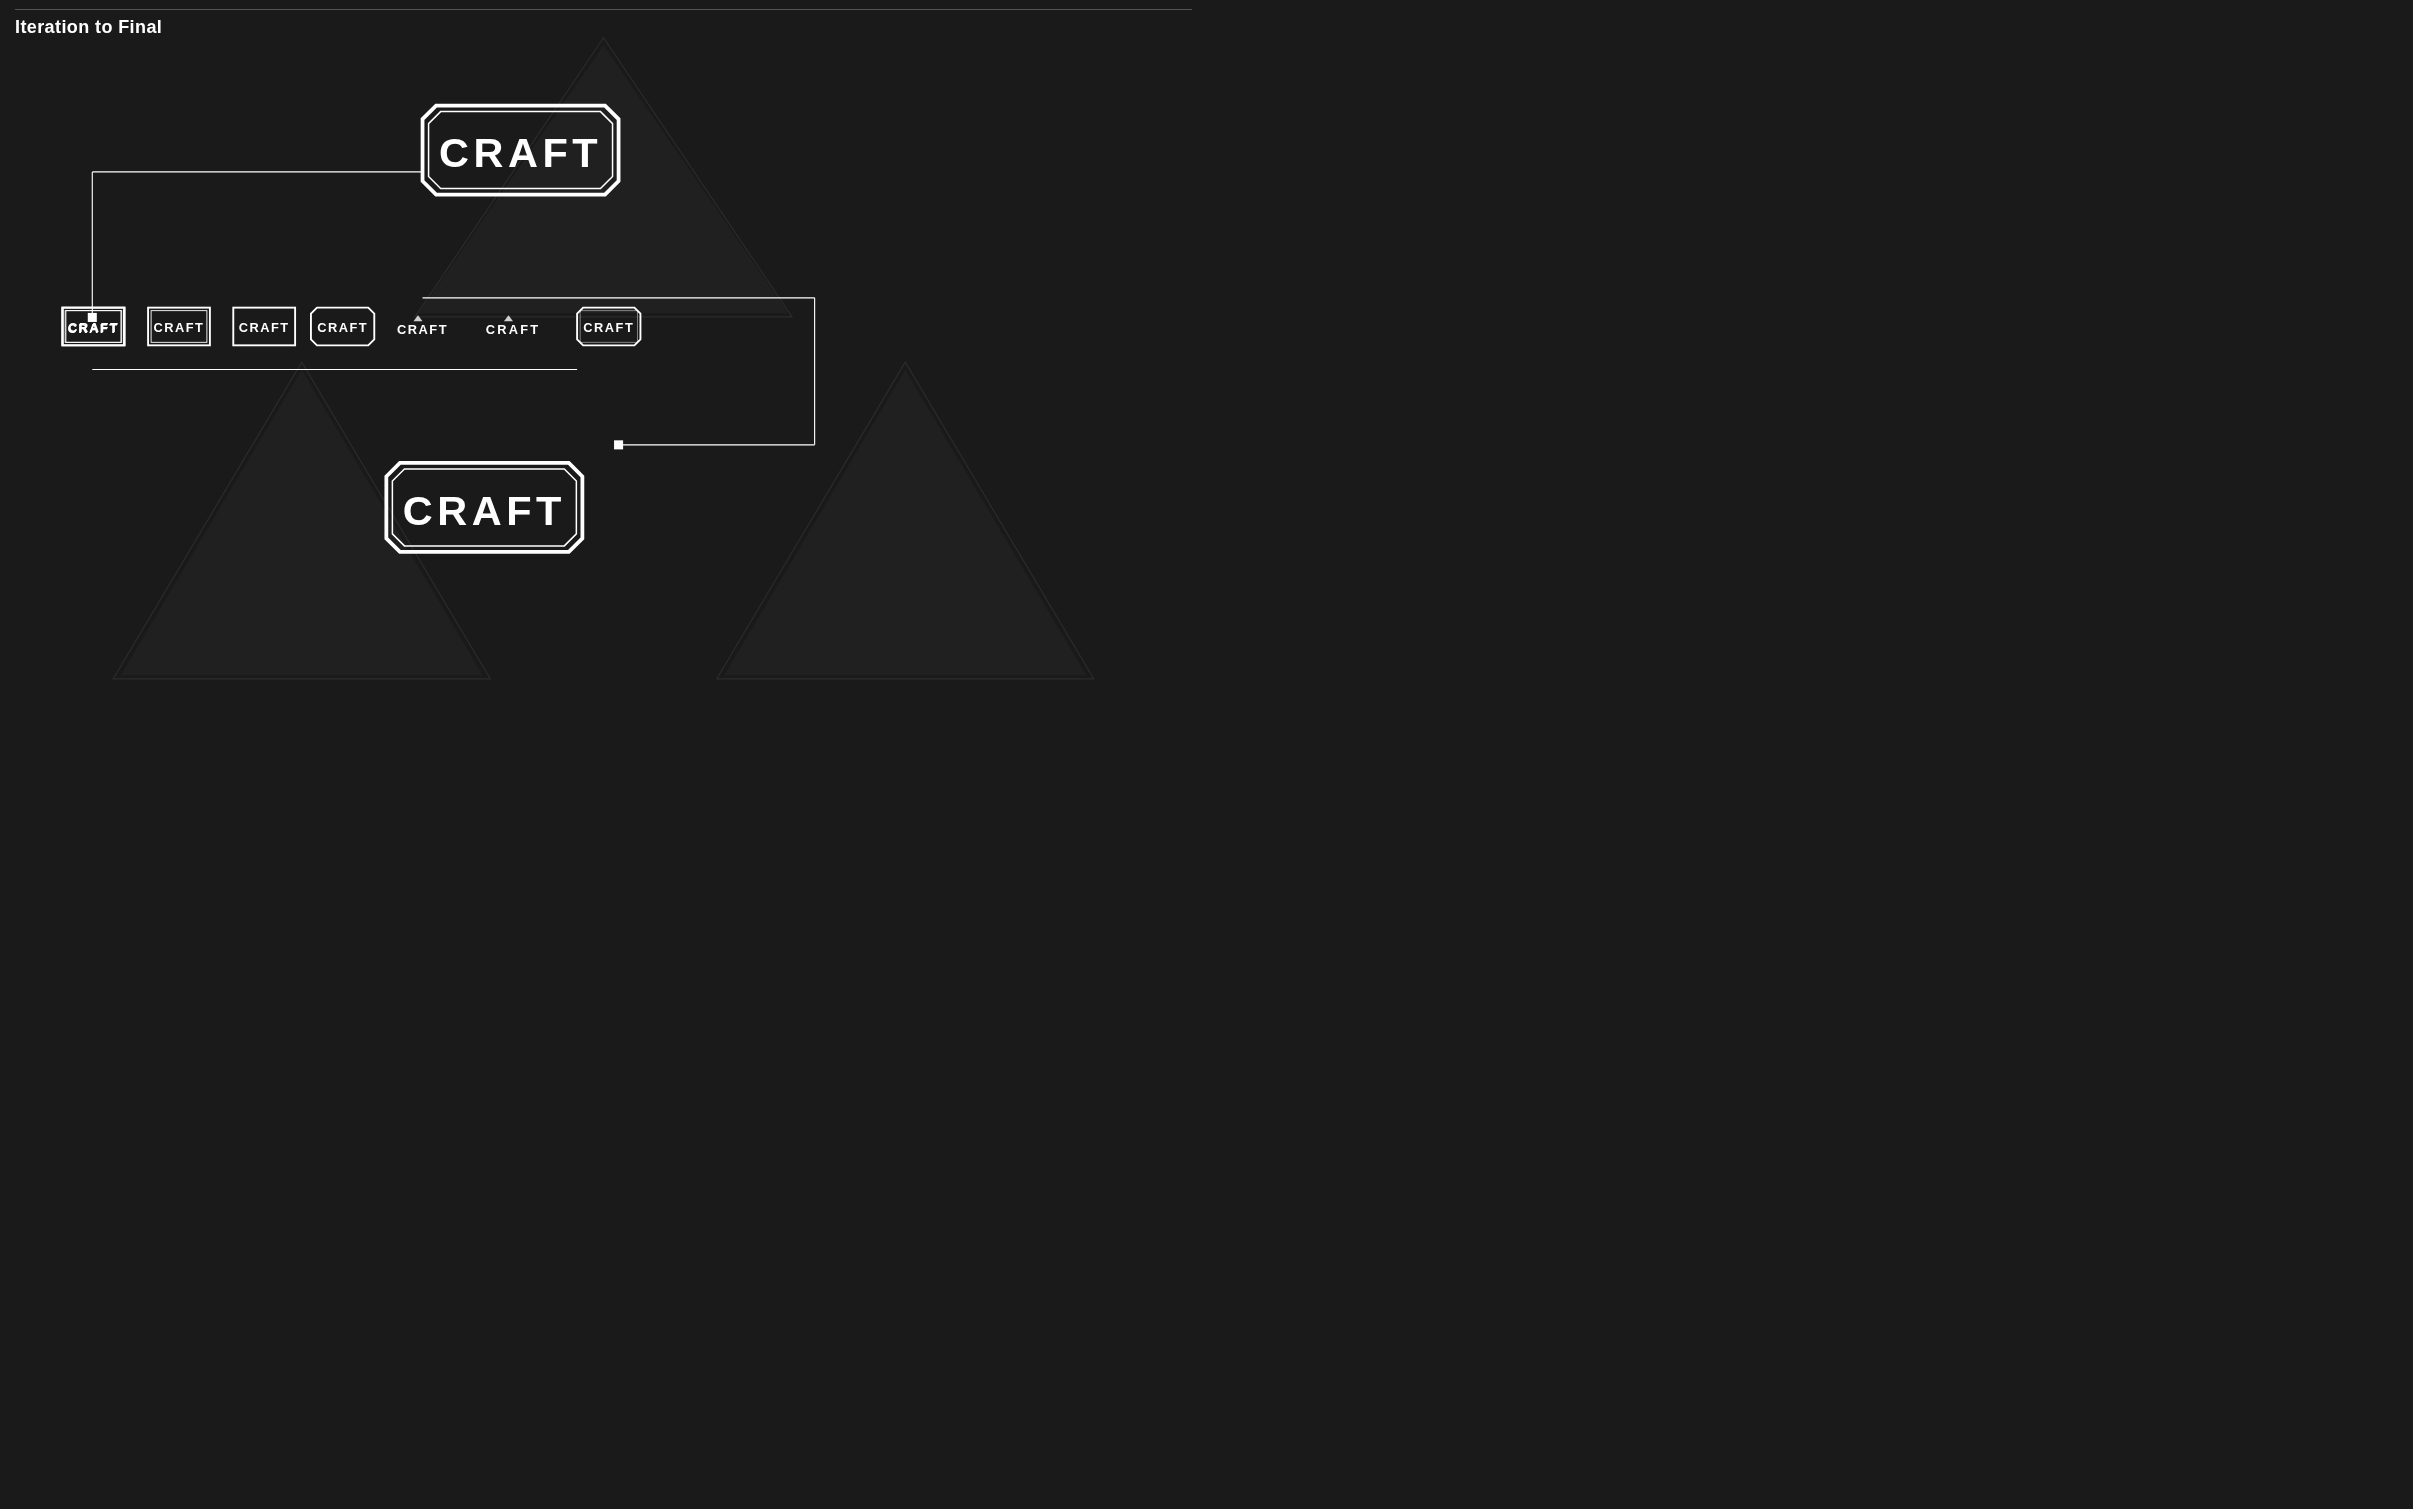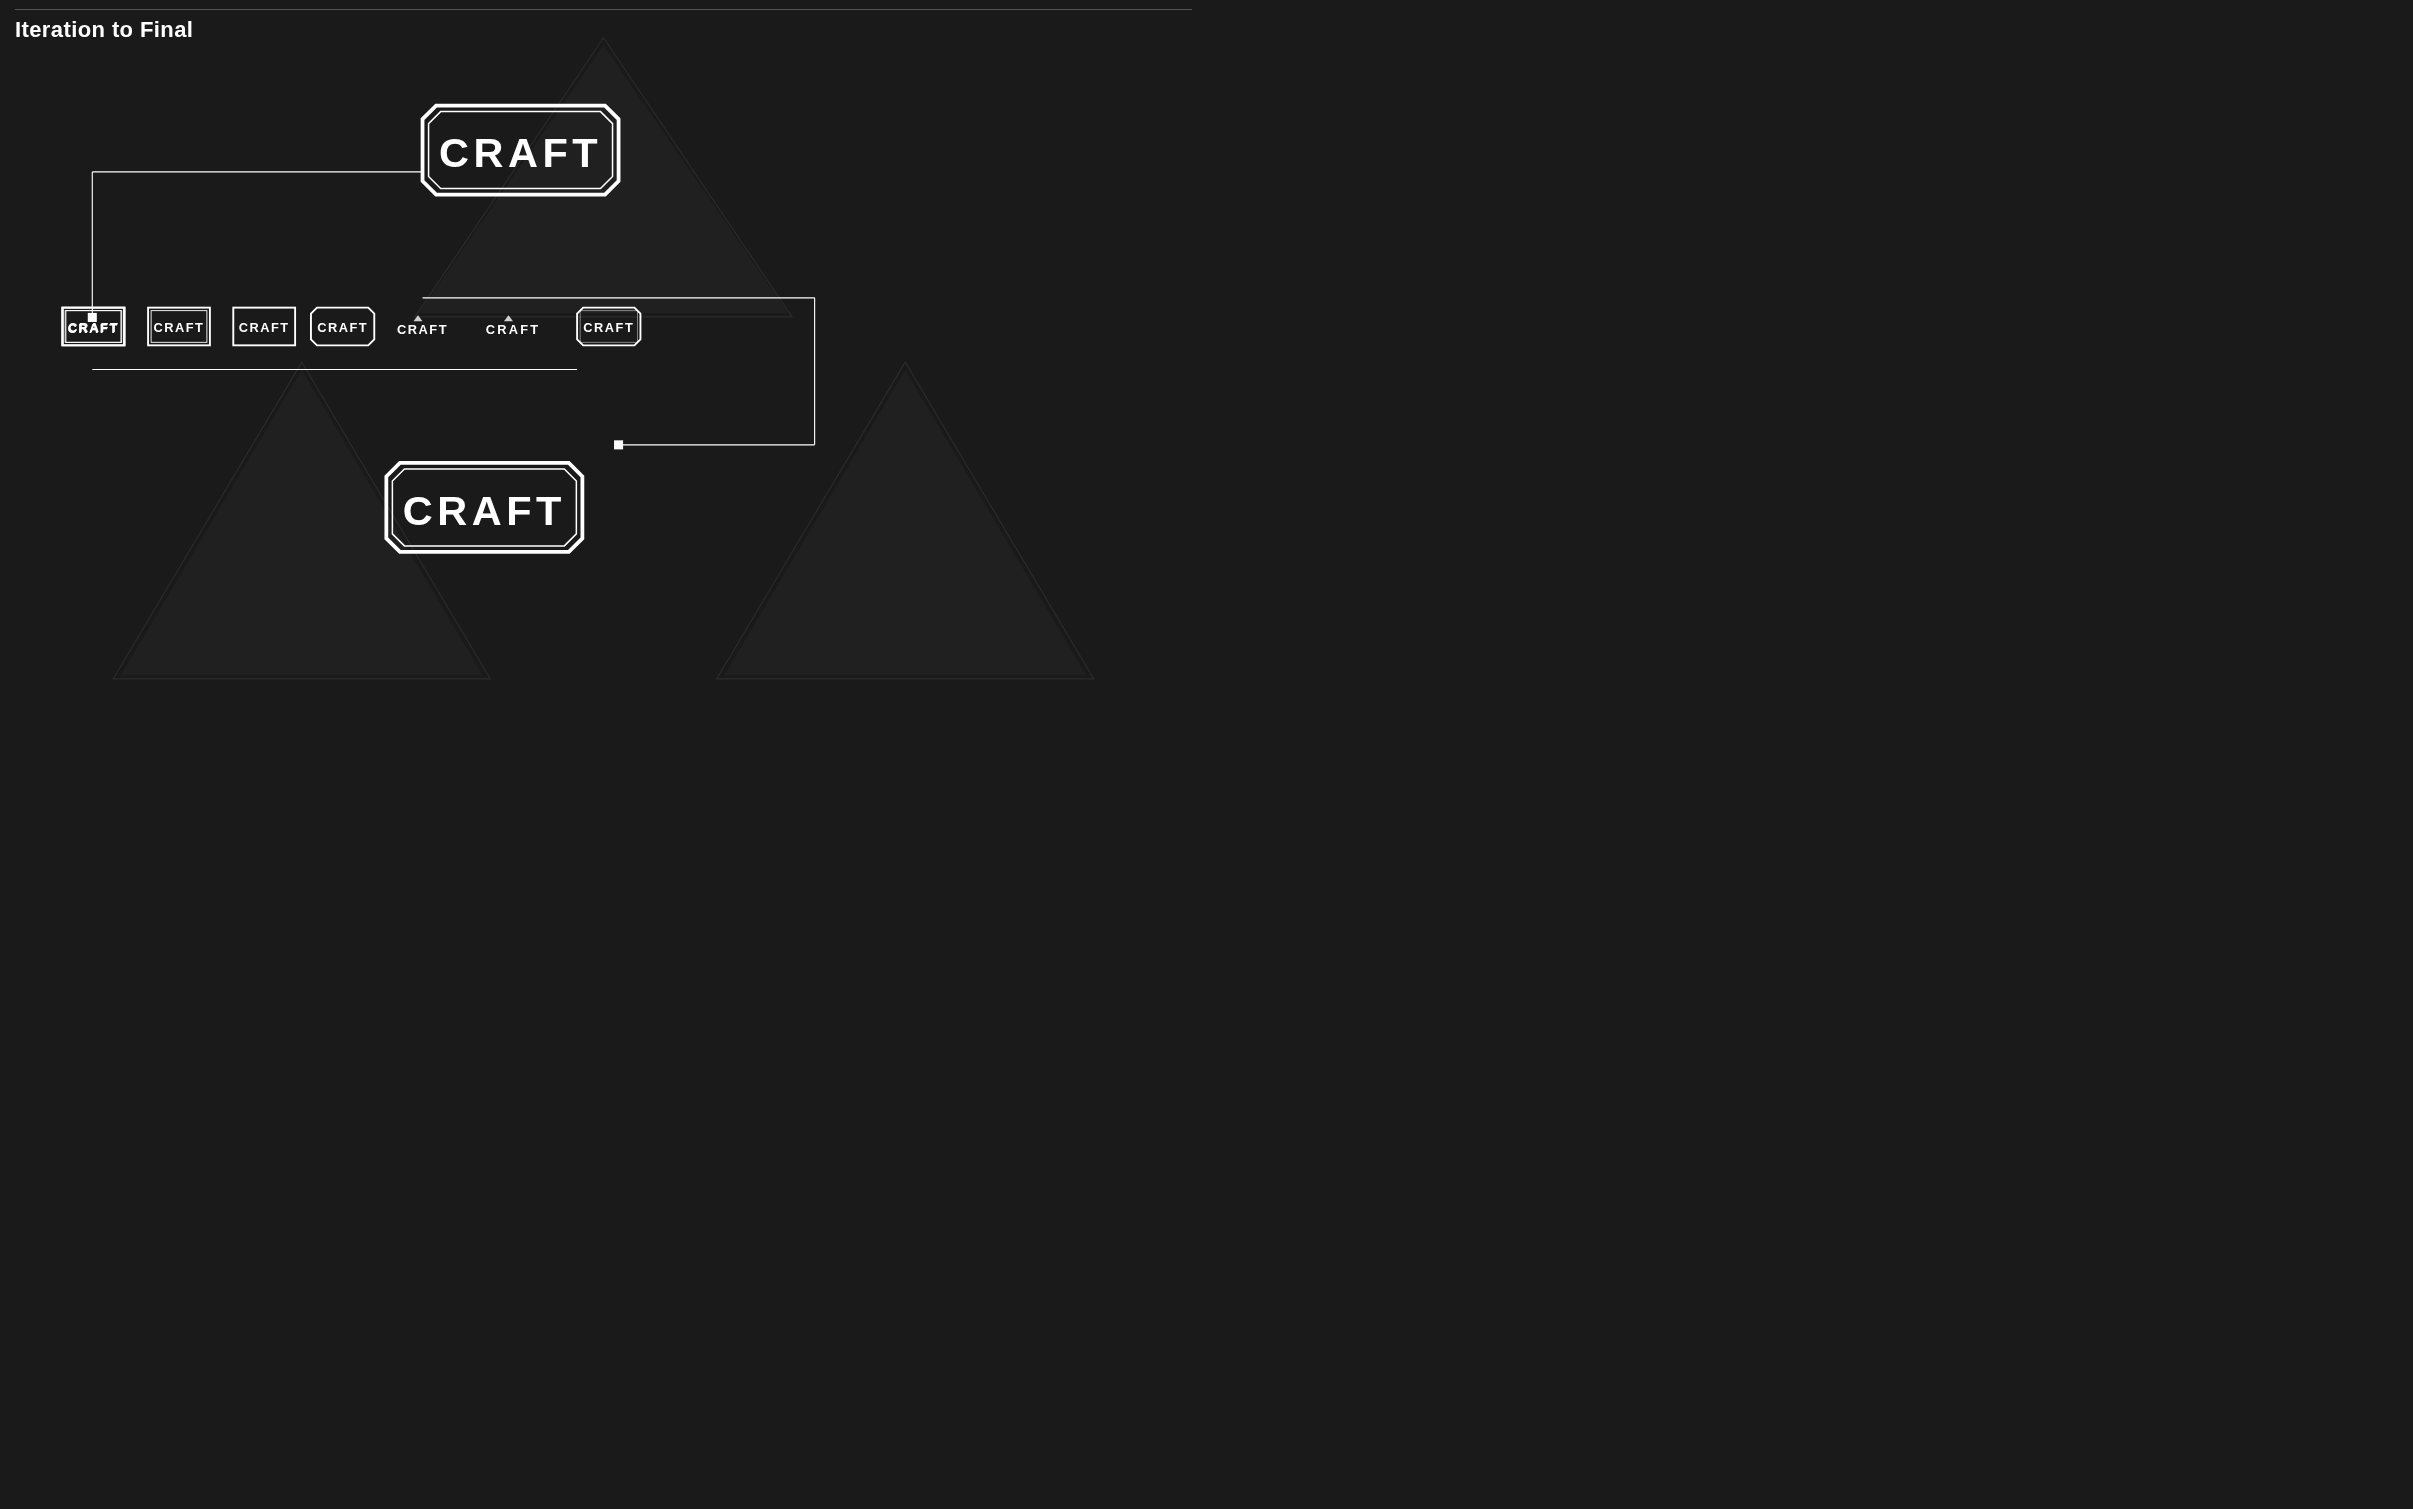--- a/index.html
+++ b/index.html
@@ -28,21 +28,21 @@
       right: 15px;
       height: 0.8px;
       background: #555;
     }
 
     .page-title {
       position: absolute;
       top: 16.6px;
       left: 15px;
       color: #ffffff;
-      font-size: 22px;
+      font-size: 18px;
       font-weight: 700;
       letter-spacing: 0.4px;
       z-index: 10;
     }
 
   </style>
 </head>
 <body>
 
 <svg class="bg-triangles" viewBox="0 0 1600 1000" xmlns="http://www.w3.org/2000/svg">

